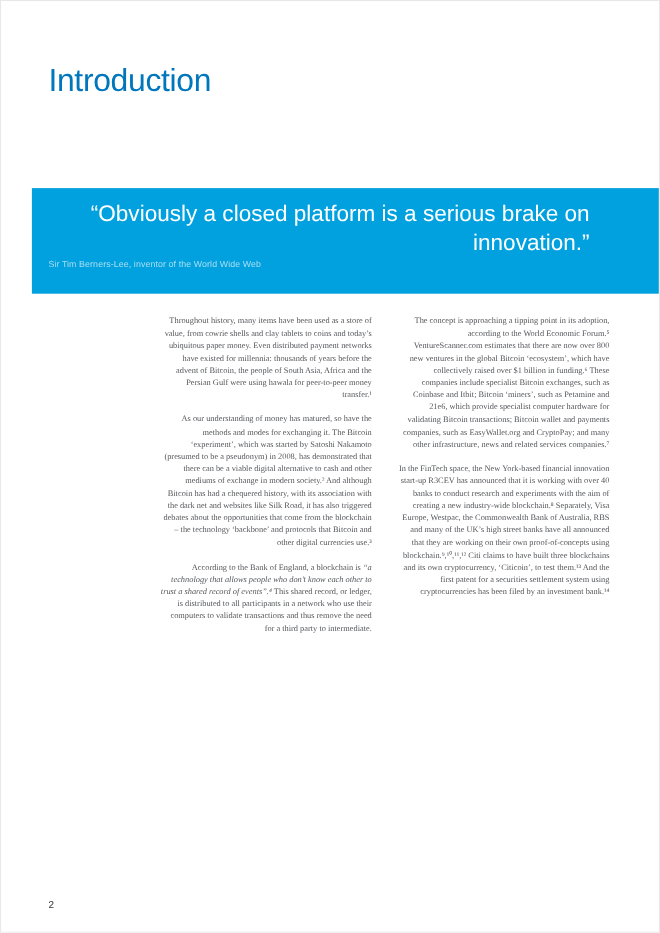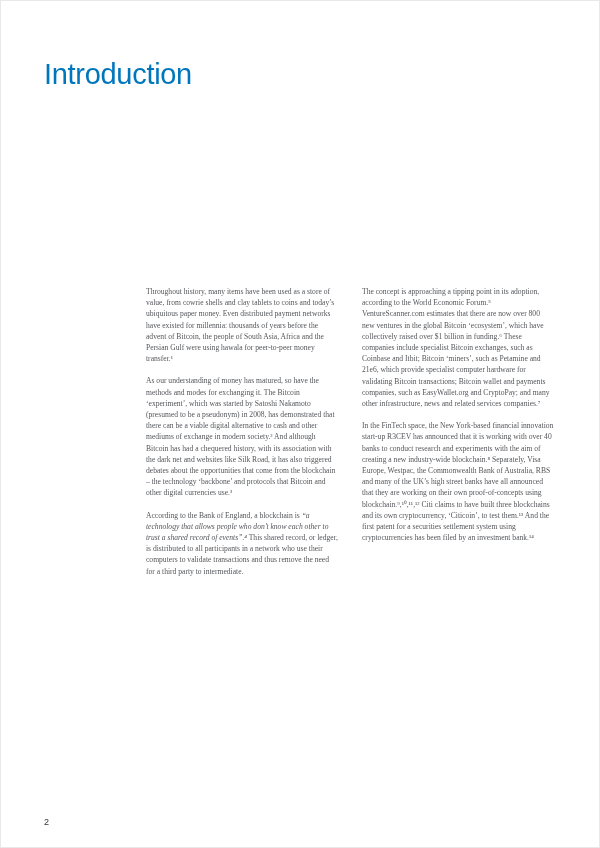--- a/index.html
+++ b/index.html
@@ -13,20 +13,21 @@
   html, body { margin: 0; padding: 0; background: #ffffff; }
   body { font-family: "Liberation Sans", sans-serif; }
 
   .page {
     position: relative;
     width: 600px;
     height: 848px;
     background: #ffffff;
     overflow: hidden;
     border: 1px solid #e8e8e8;
+    text-align: right;
   }
 
   .title {
     position: absolute;
     left: 43px;
     top: 38px;
     font-size: 29px;
     font-weight: 400;
     color: var(--title-blue);
     letter-spacing: -0.3px;
@@ -92,20 +93,24 @@
     color: var(--page-number);
   }
 </style>
 </head>
 <body>
 
 <div class="page">
 
   <h1 class="title">Introduction</h1>
 
+  <div class="banner">
+    <div class="quote">“Obviously a closed platform is a serious brake on innovation.”</div>
+    <div class="attribution">Sir Tim Berners-Lee, inventor of the World Wide Web</div>
+  </div>
 
   <div class="columns">
     <div class="col">
       <p>Throughout history, many items have been used as a store of value, from cowrie shells and clay tablets to coins and today’s ubiquitous paper money. Even distributed payment networks have existed for millennia: thousands of years before the advent of Bitcoin, the people of South Asia, Africa and the Persian Gulf were using hawala for peer-to-peer money transfer.¹</p>
       <p>As our understanding of money has matured, so have the methods and modes for exchanging it. The Bitcoin ‘experiment’, which was started by Satoshi Nakamoto (presumed to be a pseudonym) in 2008, has demonstrated that there can be a viable digital alternative to cash and other mediums of exchange in modern society.² And although Bitcoin has had a chequered history, with its association with the dark net and websites like Silk Road, it has also triggered debates about the opportunities that come from the blockchain – the technology ‘backbone’ and protocols that Bitcoin and other digital currencies use.³</p>
       <p><span>According to the Bank of England, a blockchain is </span><span class="italic">“a technology that allows people who don’t know each other to trust a shared record of events”.⁴</span><span> This shared record, or ledger, is distributed to all participants in a network who use their computers to validate transactions and thus remove the need for a third party to intermediate.</span></p>
     </div>
     <div class="col">
       <p>The concept is approaching a tipping point in its adoption, according to the World Economic Forum.⁵ VentureScanner.com estimates that there are now over 800 new ventures in the global Bitcoin ‘ecosystem’, which have collectively raised over $1 billion in funding.⁶ These companies include specialist Bitcoin exchanges, such as Coinbase and Itbit; Bitcoin ‘miners’, such as Petamine and 21e6, which provide specialist computer hardware for validating Bitcoin transactions; Bitcoin wallet and payments companies, such as EasyWallet.org and CryptoPay; and many other infrastructure, news and related services companies.⁷</p>
       <p>In the FinTech space, the New York-based financial innovation start-up R3CEV has announced that it is working with over 40 banks to conduct research and experiments with the aim of creating a new industry-wide blockchain.⁸ Separately, Visa Europe, Westpac, the Commonwealth Bank of Australia, RBS and many of the UK’s high street banks have all announced that they are working on their own proof-of-concepts using blockchain.⁹,¹⁰,¹¹,¹² Citi claims to have built three blockchains and its own cryptocurrency, ‘Citicoin’, to test them.¹³ And the first patent for a securities settlement system using cryptocurrencies has been filed by an investment bank.¹⁴</p>

